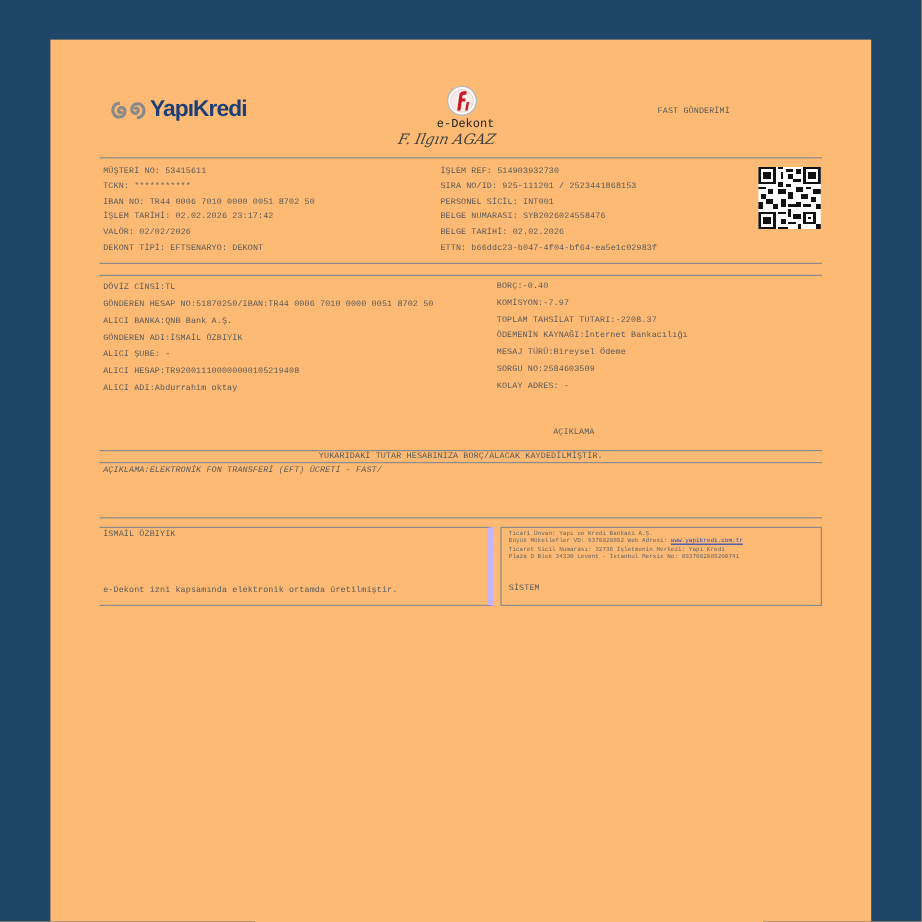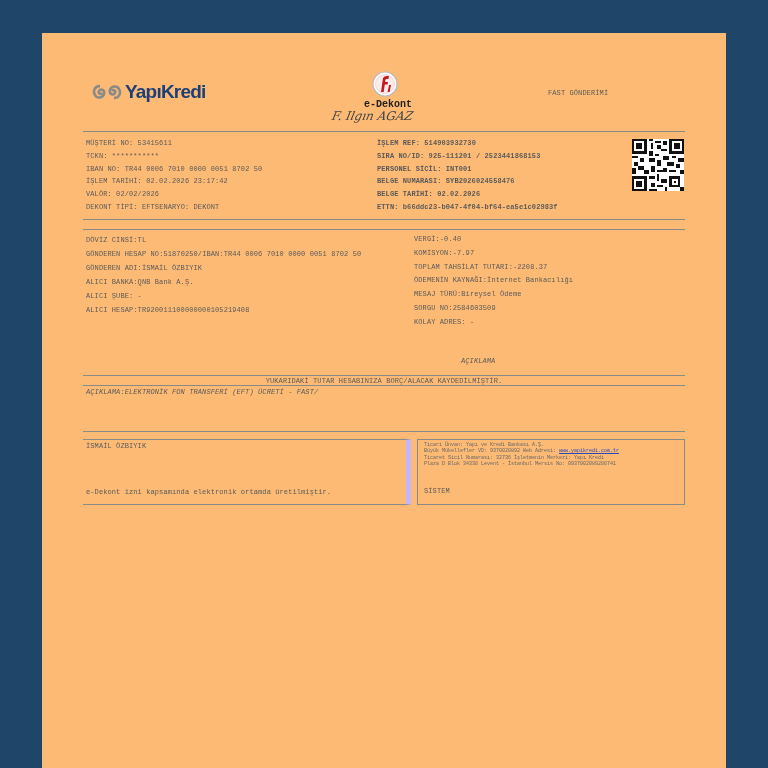--- a/index.html
+++ b/index.html
@@ -22,21 +22,21 @@
   
   .logo { left: 50px; top: 48px; display: flex; align-items: center; }
   .logo svg { display: block; }
   .logo-text {
     font-family: "Liberation Sans", "DejaVu Sans", sans-serif;
     font-weight: bold; font-size: 19px; color: #1d3f78; letter-spacing: -0.8px;
     margin-left: 3px;
   }
   .emblem { left: 330px; top: 38px; width: 26px; height: 28px; }
   .edekont-title {
-    left: 322px; top: 66px; font-size: 10px; font-weight: bold; color: #222;
+    left: 322px; top: 66px; font-size: 10px; font-weight: normal; color: #222;
     font-family: "Liberation Mono", monospace;
   }
   .signature {
     left: 290px; top: 76px; font-family: "DejaVu Serif", serif; font-style: italic;
     font-size: 12px; color: #444; transform: skewX(-12deg);
   }
   .doc-type { left: 506px; top: 56px; }
   .qr { left: 590px; top: 106px; width: 52px; height: 52px; }
 
   .boxleft {
@@ -78,21 +78,21 @@
 
   <div class="abs t" style="left:44px; top:104px; line-height:12.8px;">
     <div><span class="lbl" style="width:62px">MÜŞTERİ NO</span><span>: 53415611</span></div>
     <div><span class="lbl" style="width:62px">TCKN</span><span>: ***********</span></div>
     <div><span class="lbl" style="width:62px">IBAN NO</span><span>: TR44 0006 7010 0000 0051 8702 50</span></div>
     <div><span class="lbl" style="width:62px">İŞLEM TARİHİ</span><span>: 02.02.2026 23:17:42</span></div>
     <div><span class="lbl" style="width:62px">VALÖR</span><span>: 02/02/2026</span></div>
     <div><span class="lbl" style="width:62px">DEKONT TİPİ</span><span class="lbl" style="width:62px">: EFT</span><span class="lbl" style="width:40px">SENARYO</span><span>: DEKONT</span></div>
   </div>
 
-  <div class="abs t" style="left:335px; top:104px; line-height:12.8px;font-weight:bold;">
+  <div class="abs t" style="left:325px; top:104px; line-height:12.8px;">
     <div><span class="lbl" style="width:74px">İŞLEM REF</span><span>: 514903932730</span></div>
     <div><span class="lbl" style="width:74px">SIRA NO/ID</span><span>: 925-111201 / 2523441868153</span></div>
     <div><span class="lbl" style="width:74px">PERSONEL SİCİL</span><span>: INT001</span></div>
     <div><span class="lbl" style="width:74px">BELGE NUMARASI</span><span>: SYB2026024558476</span></div>
     <div><span class="lbl" style="width:74px">BELGE TARİHİ</span><span>: 02.02.2026</span></div>
     <div><span class="lbl" style="width:74px">ETTN</span><span>: b66ddc23-b047-4f04-bf64-ea5e1c02983f</span></div>
   </div>
 
   <svg class="abs qr" viewBox="0 0 25 25" shape-rendering="crispEdges">
     <rect width="25" height="25" fill="#fff"></rect>
@@ -145,37 +145,38 @@
         <rect x="23" y="23" width="2" height="2"></rect>
     </g>
   </svg>
 
   <div class="hline" style="left:41px; top:186px; width:602px;"></div>
   <div class="hline" style="left:41px; top:196px; width:602px;"></div>
 
   <div class="abs t" style="left:44px; top:200px; line-height:14px;">
     <div><span class="lbl" style="width:86px">DÖVİZ CİNSİ</span><span>:TL</span></div>
     <div><span class="lbl" style="width:86px">GÖNDEREN HESAP NO</span><span>:51870250/IBAN:TR44 0006 7010 0000 0051 8702 50</span></div>
+    <div><span class="lbl" style="width:86px">ALICI BANKA</span><span>:QNB Bank A.Ş.</span></div>
     <div><span class="lbl" style="width:86px">GÖNDEREN ADI</span><span>:İSMAİL ÖZBIYIK</span></div>
-    <div><span class="lbl" style="width:86px">ALICI BANKA</span><span>:QNB Bank A.Ş.</span></div>
     <div><span class="lbl" style="width:86px">ALICI ŞUBE</span><span>: -</span></div>
     <div><span class="lbl" style="width:86px">ALICI HESAP</span><span>:TR920011100000000105219408</span></div>
+    <div><span class="lbl" style="width:86px">ALICI ADI</span><span>:Abdurrahim oktay</span></div>
   </div>
 
   <div class="abs t" style="left:372px; top:200px; line-height:13.8px;">
-    <div><span class="lbl" style="width:114px">VERGİ</span><span>:-0.40</span></div>
+    <div><span class="lbl" style="width:114px">BORÇ</span><span>:-0.40</span></div>
     <div><span class="lbl" style="width:114px">KOMİSYON</span><span>:-7.97</span></div>
     <div><span class="lbl" style="width:114px">TOPLAM TAHSİLAT TUTARI</span><span>:-2208.37</span></div>
     <div><span class="lbl" style="width:114px">ÖDEMENİN KAYNAĞI</span><span>:İnternet Bankacılığı</span></div>
     <div><span class="lbl" style="width:114px">MESAJ TÜRÜ</span><span>:Bireysel Ödeme</span></div>
     <div><span class="lbl" style="width:114px">SORGU NO</span><span>:2584603509</span></div>
     <div><span class="lbl" style="width:114px">KOLAY ADRES</span><span>: -</span></div>
   </div>
 
-  <div class="abs t" style="left:419px; top:324px;font-style:italic;">AÇIKLAMA</div>
+  <div class="abs t" style="left:419px; top:324px;">AÇIKLAMA</div>
   <div class="hline" style="left:41px; top:342px; width:602px;"></div>
   <div class="abs t" style="left:41px; top:344px; width:602px; text-align:center;">YUKARIDAKİ TUTAR HESABINIZA BORÇ/ALACAK KAYDEDİLMİŞTİR.</div>
   <div class="hline" style="left:41px; top:352px; width:602px;"></div>
   <div class="abs t" style="left:44px; top:355px;font-style:italic;">AÇIKLAMA:ELEKTRONİK FON TRANSFERİ (EFT) ÜCRETİ - FAST/</div>
   <div class="hline" style="left:41px; top:398px; width:602px;"></div>
 
   <div class="boxleft">
     <div class="abs t" style="left:3px; top:2px;">İSMAİL ÖZBIYIK</div>
     <div class="abs t" style="left:3px; top:48px;">e-Dekont izni kapsamında elektronik ortamda üretilmiştir.</div>
   </div>

